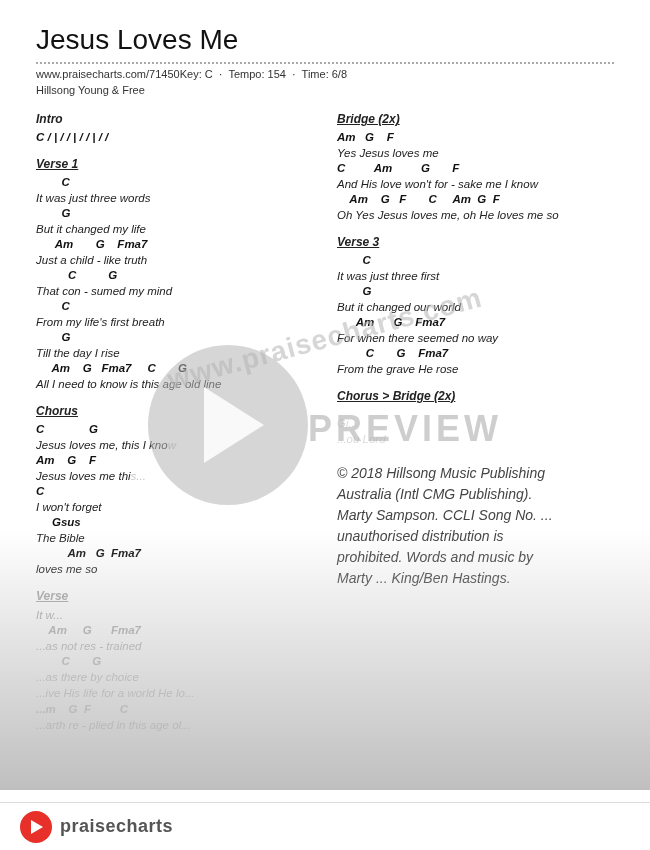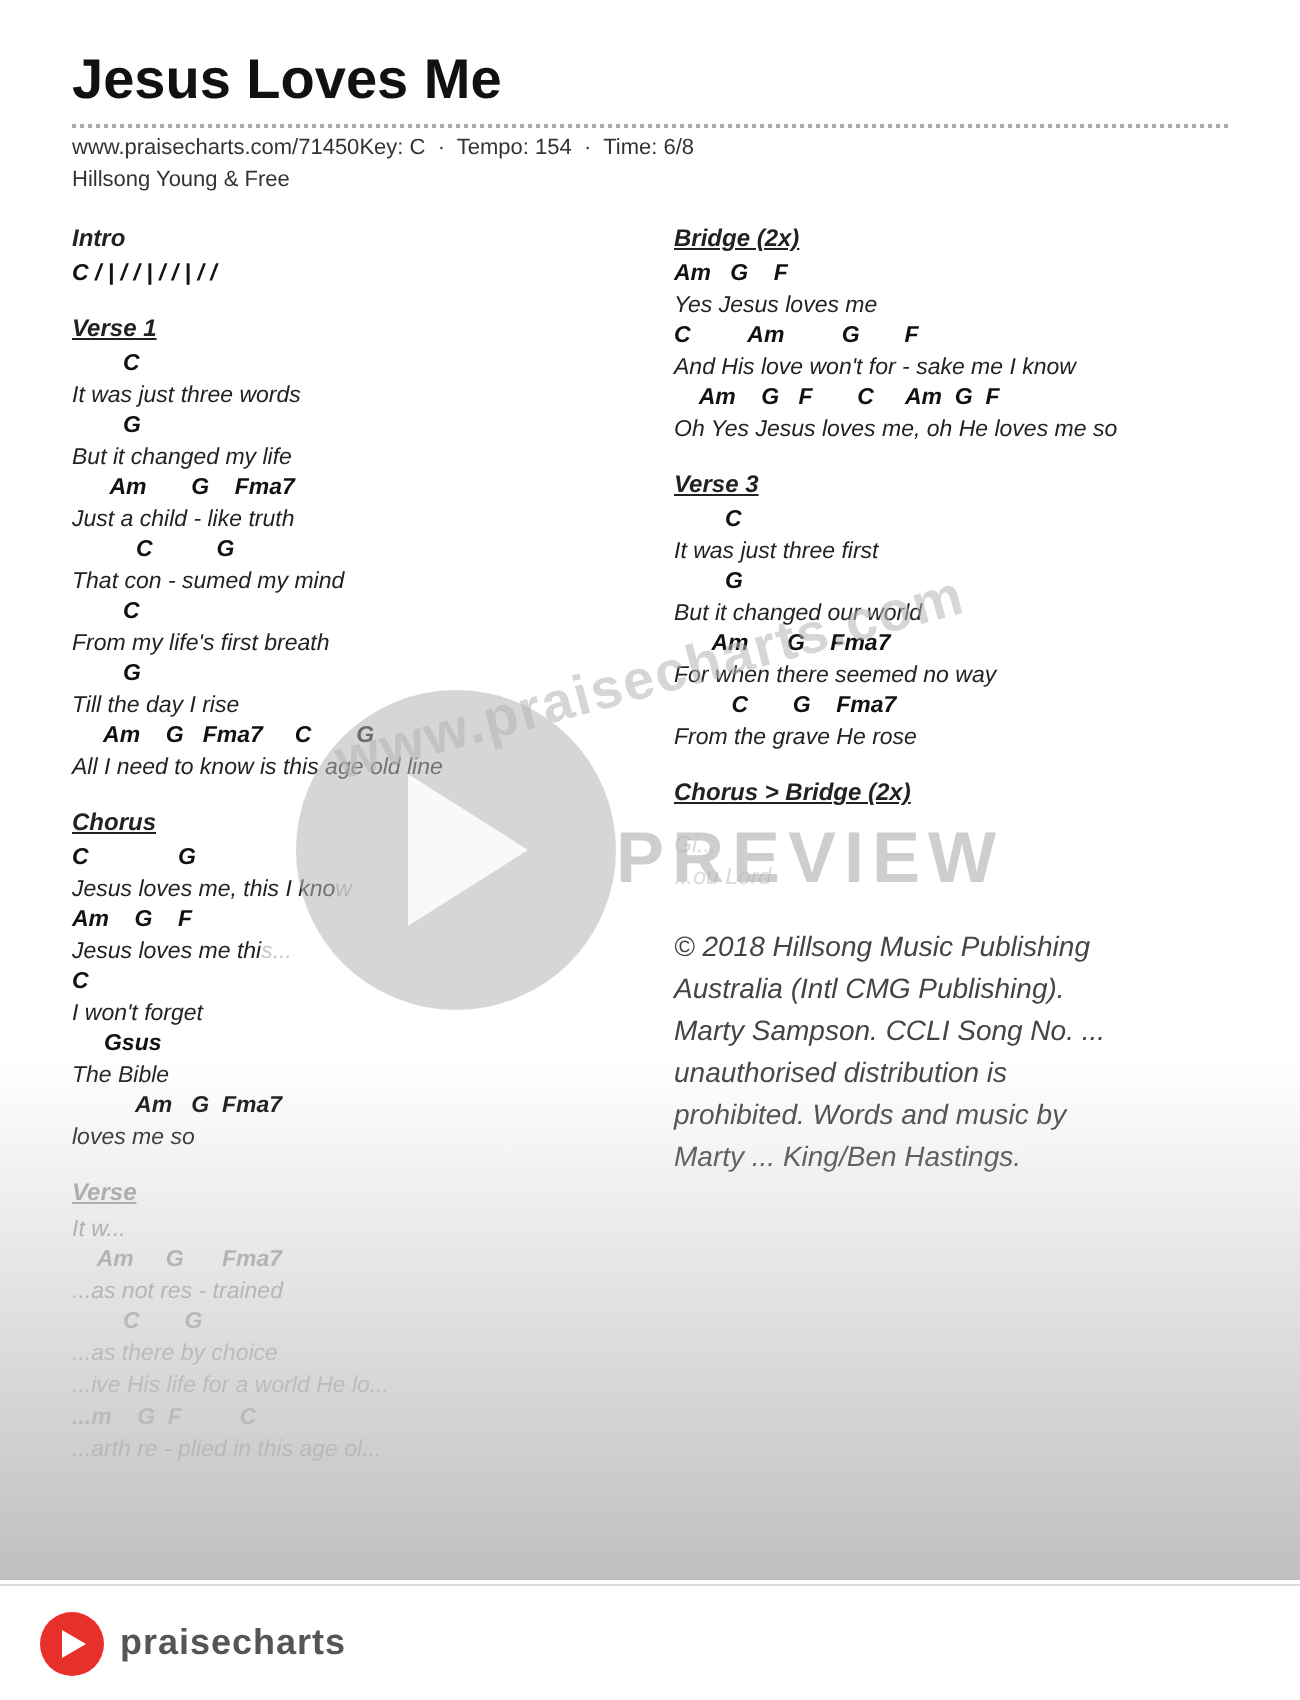--- a/index.html
+++ b/index.html
@@ -15,21 +15,21 @@
     .page {
       width: 650px;
       height: 850px;
       background: #fff;
       position: relative;
       padding: 24px 36px 20px 36px;
     }
 
     .title {
       font-size: 28px;
-      font-weight: bold;
+      font-weight: normal;
       color: #111;
       margin-bottom: 4px;
     }
 
     .dotted-line {
       border: none;
       border-top: 2px dotted #aaa;
       margin: 6px 0 4px 0;
     }
 
@@ -144,21 +144,21 @@
       background: linear-gradient(to bottom, rgba(255,255,255,0) 0%, rgba(200,200,200,0.7) 60%, rgba(180,180,180,0.85) 100%);
       z-index: 5;
     }
 
     
     .bottom-bar {
       position: absolute;
       bottom: 0;
       left: 0;
       right: 0;
-      height: 58px;
+      height: 48px;
       background: #fff;
       border-top: 1px solid #ddd;
       display: flex;
       align-items: center;
       padding: 0 20px;
       z-index: 20;
     }
 
     .bottom-logo {
       display: flex;

